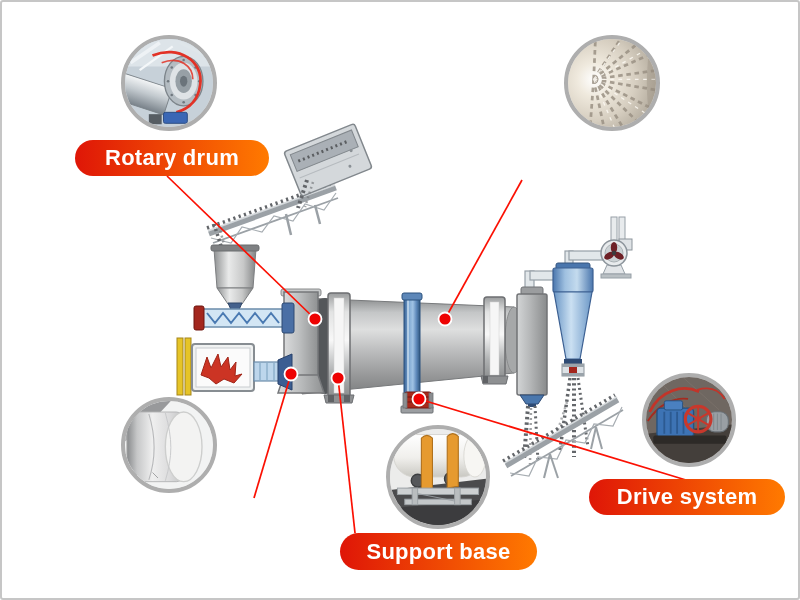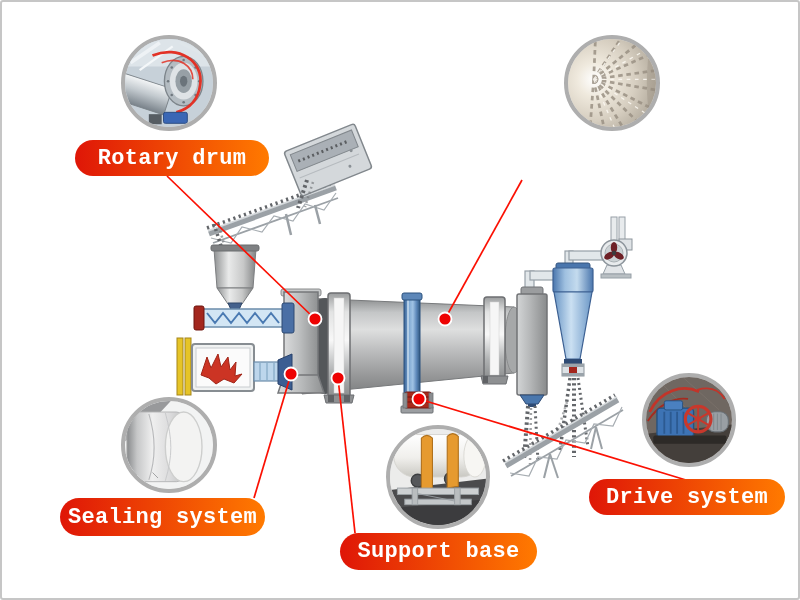--- a/index.html
+++ b/index.html
@@ -12,21 +12,21 @@
     --frame-border:#c6c6c6;
     --background:#ffffff;
   }
   html,body{margin:0;padding:0;background:#fff;}
   #stage{
     position:relative;width:796px;height:596px;margin:0;
     background:var(--background);
     border:2px solid var(--frame-border);
     border-radius:3px;
     overflow:hidden;
-    font-family:Liberation Mono, monospace;
+    font-family:Liberation Sans, sans-serif;
   }
   #machine-svg{position:absolute;left:0;top:0;width:800px;height:600px;}
   .inset{
     position:absolute;border-radius:50%;
     border:4px solid var(--inset-ring);
     overflow:hidden;box-sizing:border-box;
     background:#ddd;
   }
   .inset svg{display:block;width:100%;height:100%;}
   .callout{
@@ -410,19 +410,18 @@
       <line x1="45" y1="39" x2="69" y2="53" stroke="#c8382c" stroke-width="2.2"></line>
       <line x1="45" y1="53" x2="69" y2="39" stroke="#c8382c" stroke-width="2.2"></line>
       <circle cx="57" cy="46" r="3" fill="#c8382c"></circle>
       <rect x="8" y="64" width="80" height="9" rx="2" fill="#2d2a27"></rect>
     </svg>
   </div>
 
   <div class="callout" style="left:73px;top:138px;width:194px;height:36px">Rotary drum</div>
 
 
-  <div class="callout" style="left:58px;top:496px;width:205px;height:38px">Sealing system</div>
 
   <div class="callout" style="left:338px;top:531px;width:197px;height:37px">Support base</div>
 
   <div class="callout" style="left:587px;top:477px;width:196px;height:36px">Drive system</div>
 
 </div>
 
 </body></html>

